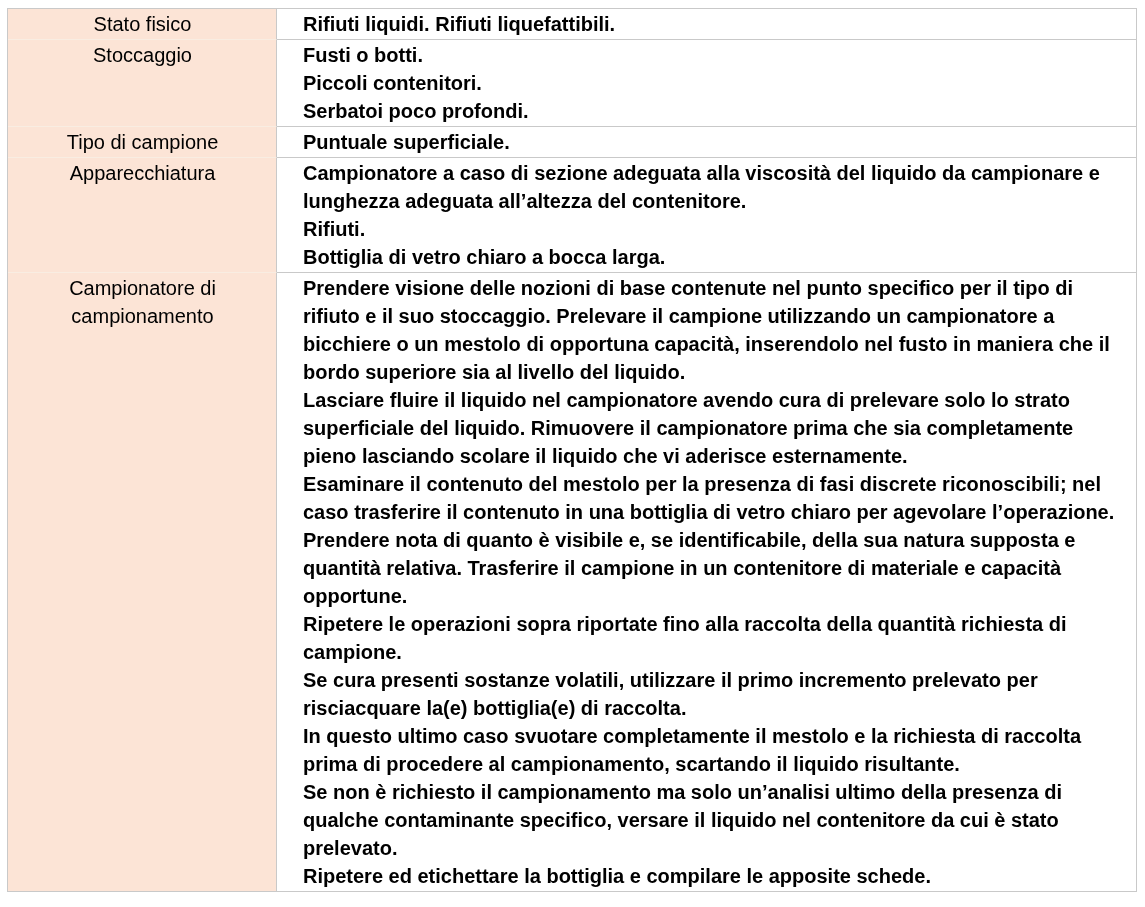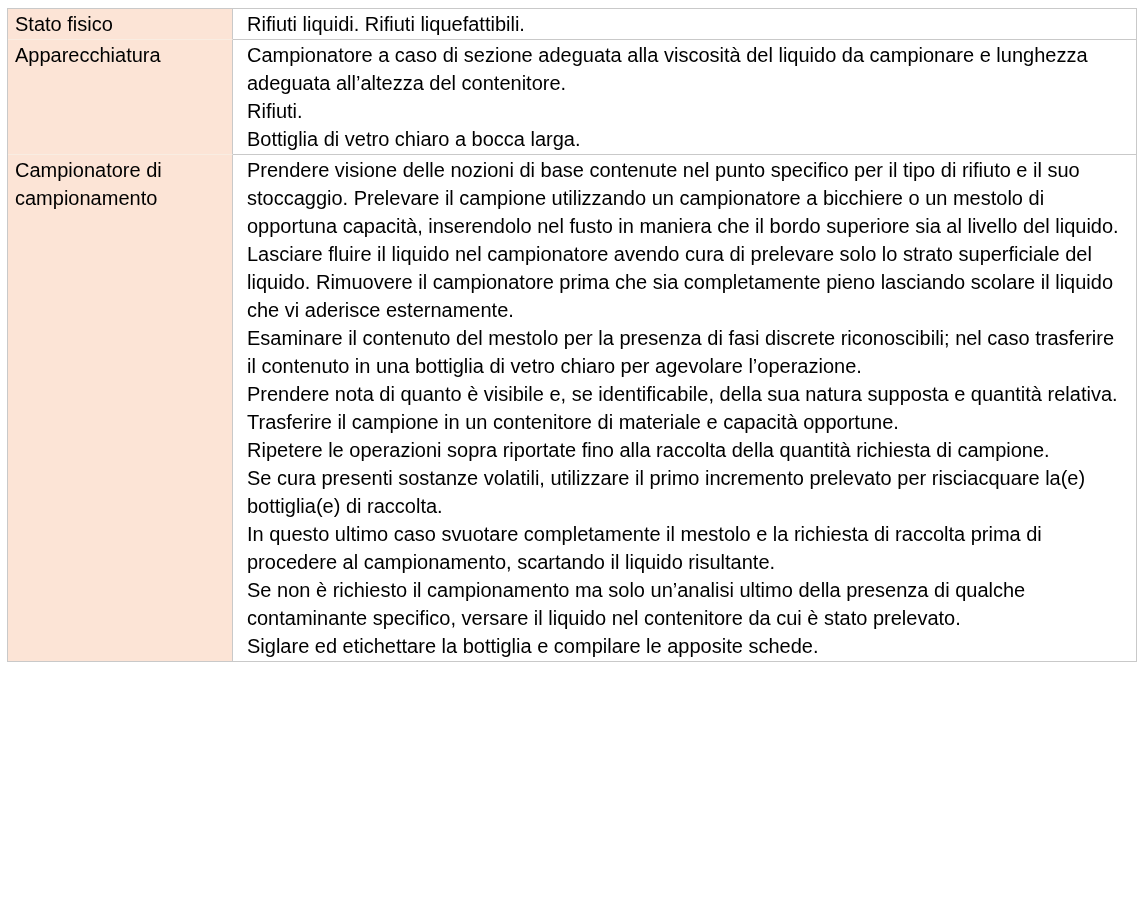--- a/index.html
+++ b/index.html
@@ -28,30 +28,32 @@
   table.spec-table th,
   table.spec-table td {
     font-size: 20px;
     line-height: 28px;
     font-weight: normal;
     text-align: left;
     vertical-align: top;
     box-sizing: border-box;
   }
   table.spec-table th {
-    width: 225px;
+    width: 269px;
     background: #fce4d6;
     padding: 1px 6px 1px 7px;
     border-right: 1px solid #c9c9c9;
     border-bottom: 1px solid #f9ede2;
+    text-align: center;
   }
   table.spec-table td {
     background: #ffffff;
-    padding: 1px 8px 1px 14px;
+    padding: 1px 8px 1px 26px;
     border-bottom: 1px solid #c9c9c9;
+    font-weight: bold;
   }
   table.spec-table tr:last-child th,
   table.spec-table tr:last-child td {
     border-bottom: none;
   }
   .para { margin: 0; }
 </style>
 </head>
 <body>
 
@@ -61,21 +63,39 @@
 
       <tr>
         <th>
           <div class="para">Stato fisico</div>
         </th>
         <td>
           <div class="para">Rifiuti liquidi. Rifiuti liquefattibili.</div>
         </td>
       </tr>
 
+      <tr>
+        <th>
+          <div class="para">Stoccaggio</div>
+        </th>
+        <td>
+          <div class="para">Fusti o botti.</div>
+          <div class="para">Piccoli contenitori.</div>
+          <div class="para">Serbatoi poco profondi.</div>
+        </td>
+      </tr>
 
+      <tr>
+        <th>
+          <div class="para">Tipo di campione</div>
+        </th>
+        <td>
+          <div class="para">Puntuale superficiale.</div>
+        </td>
+      </tr>
 
       <tr>
         <th>
           <div class="para">Apparecchiatura</div>
         </th>
         <td>
           <div class="para">Campionatore a caso di sezione adeguata alla viscosità del liquido da campionare e lunghezza adeguata all’altezza del contenitore.</div>
           <div class="para">Rifiuti.</div>
           <div class="para">Bottiglia di vetro chiaro a bocca larga.</div>
         </td>
@@ -87,19 +107,19 @@
         </th>
         <td>
           <div class="para">Prendere visione delle nozioni di base contenute nel punto specifico per il tipo di rifiuto e il suo stoccaggio. Prelevare il campione utilizzando un campionatore a bicchiere o un mestolo di opportuna capacità, inserendolo nel fusto in maniera che il bordo superiore sia al livello del liquido.</div>
           <div class="para">Lasciare fluire il liquido nel campionatore avendo cura di prelevare solo lo strato superficiale del liquido. Rimuovere il campionatore prima che sia completamente pieno lasciando scolare il liquido che vi aderisce esternamente.</div>
           <div class="para">Esaminare il contenuto del mestolo per la presenza di fasi discrete riconoscibili; nel caso trasferire il contenuto in una bottiglia di vetro chiaro per agevolare l’operazione.</div>
           <div class="para">Prendere nota di quanto è visibile e, se identificabile, della sua natura supposta e quantità relativa. Trasferire il campione in un contenitore di materiale e capacità opportune.</div>
           <div class="para">Ripetere le operazioni sopra riportate fino alla raccolta della quantità richiesta di campione.</div>
           <div class="para">Se cura presenti sostanze volatili, utilizzare il primo incremento prelevato per risciacquare la(e) bottiglia(e) di raccolta.</div>
           <div class="para">In questo ultimo caso svuotare completamente il mestolo e la richiesta di raccolta prima di procedere al campionamento, scartando il liquido risultante.</div>
           <div class="para">Se non è richiesto il campionamento ma solo un’analisi ultimo della presenza di qualche contaminante specifico, versare il liquido nel contenitore da cui è stato prelevato.</div>
-          <div class="para">Siglare ed etichettare la bottiglia e compilare le apposite schede.</div>
+          <div class="para">Ripetere ed etichettare la bottiglia e compilare le apposite schede.</div>
         </td>
       </tr>
 
     </tbody>
   </table>
 </div>
 
 </body></html>

